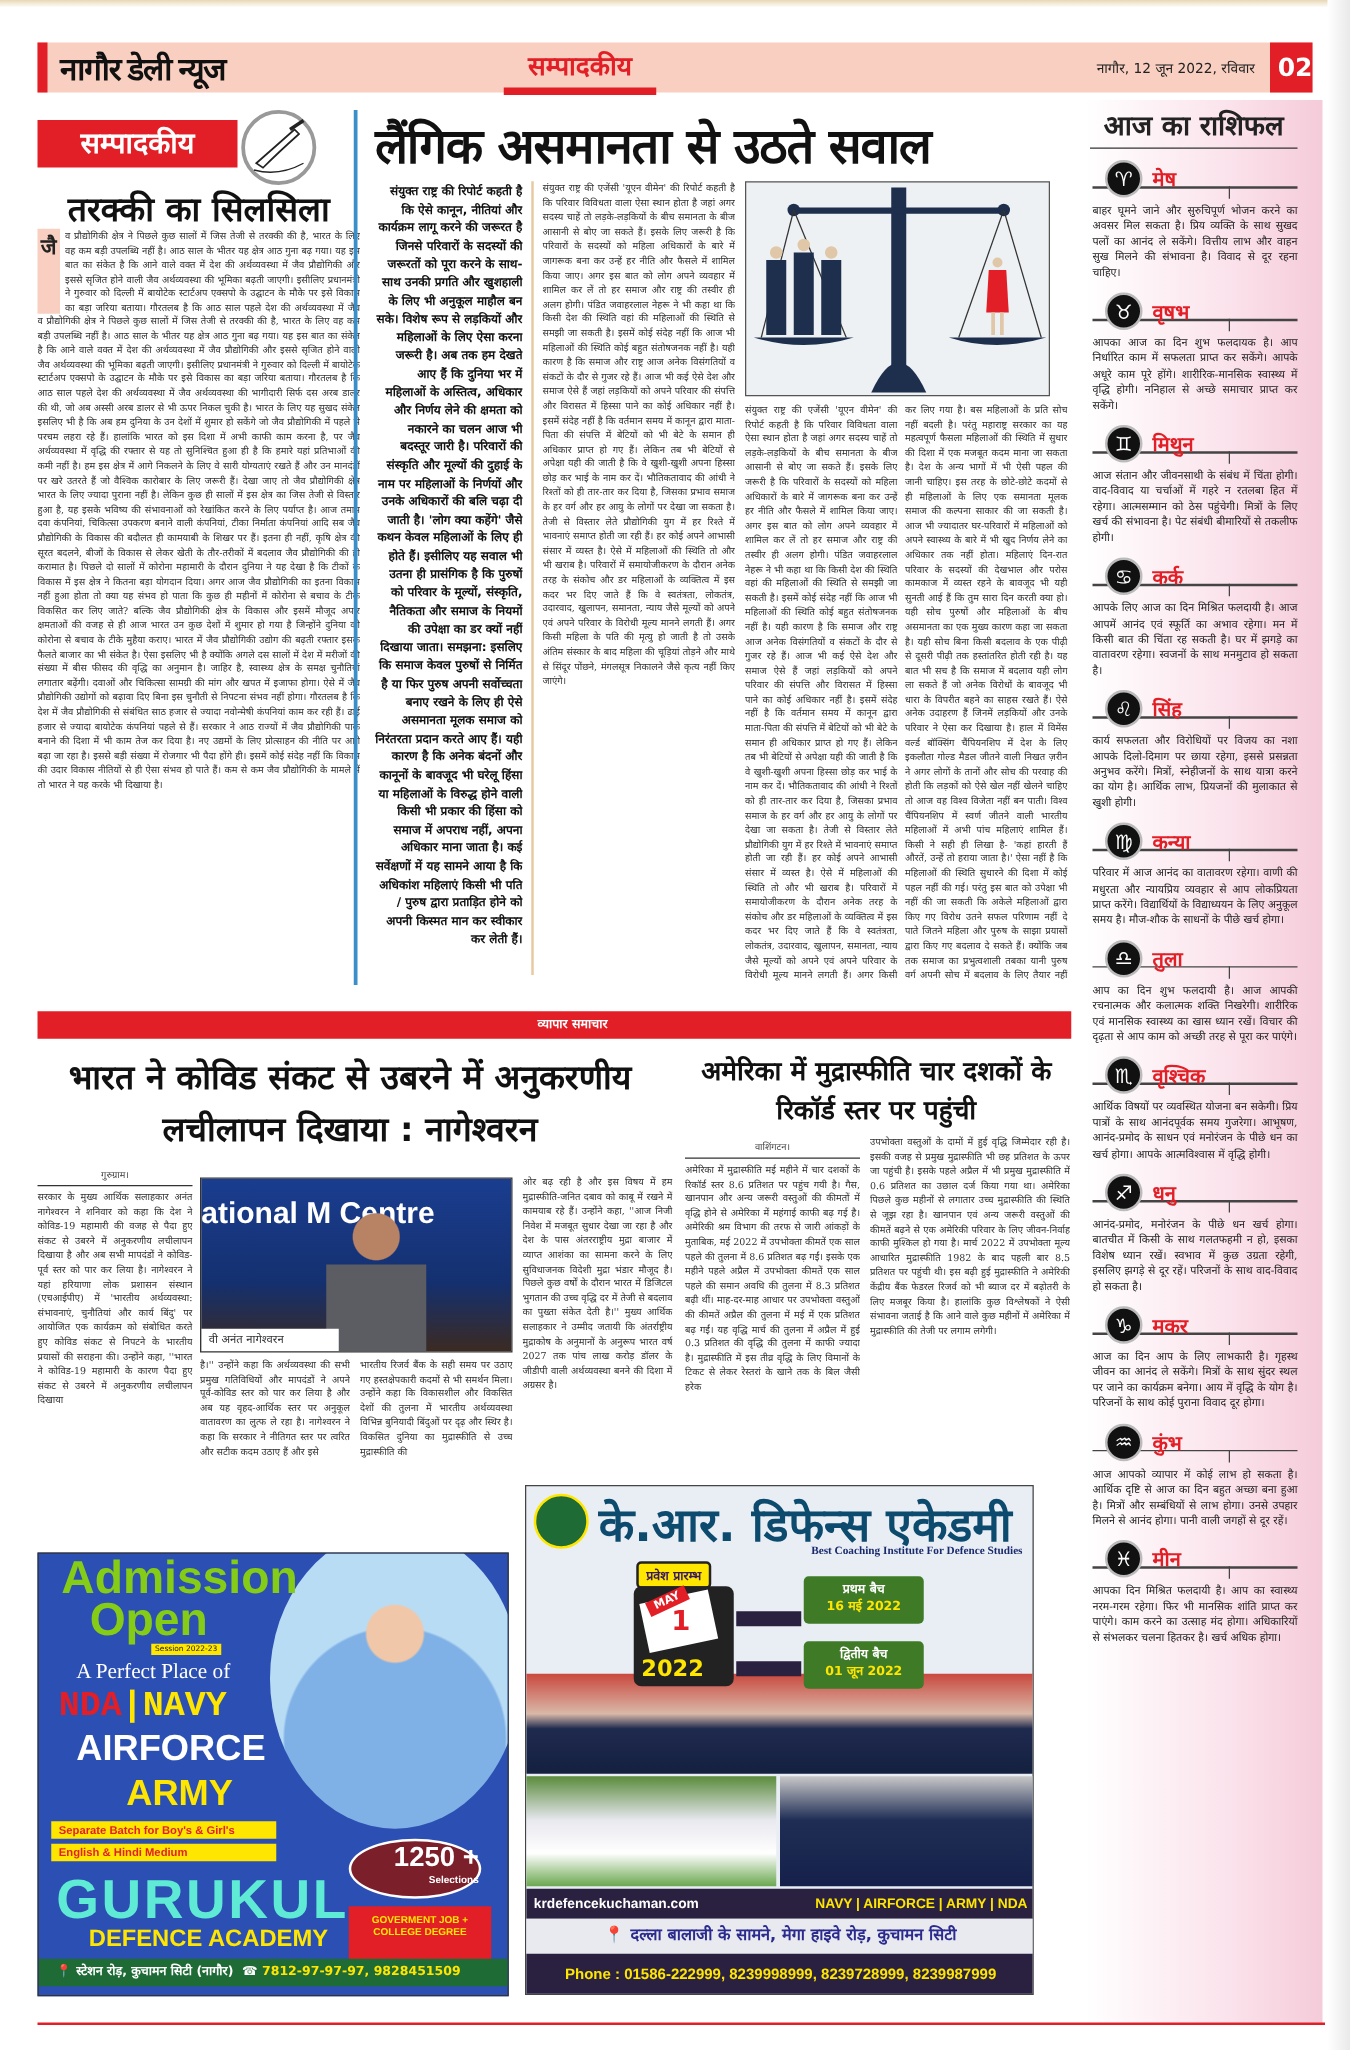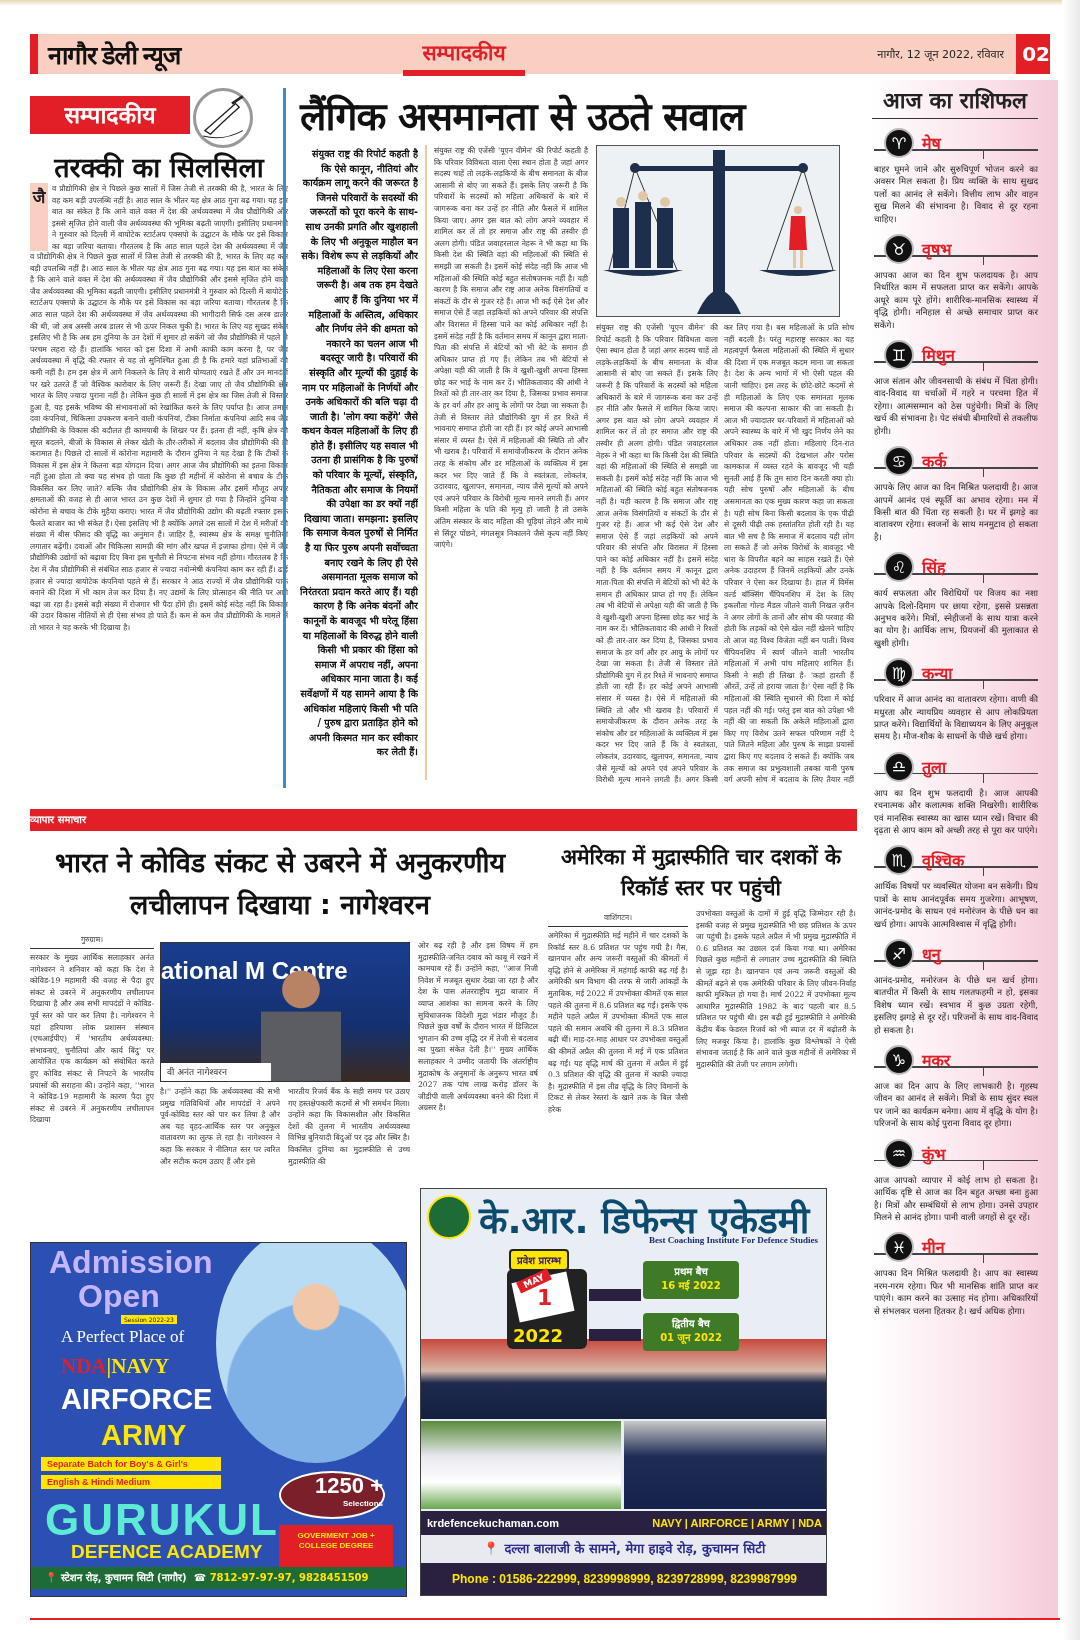--- a/index.html
+++ b/index.html
@@ -27,33 +27,33 @@
 .scale-img{position:absolute;left:596px;top:145px;width:244px;height:172px;border:1px solid #555;background:#eef1f4}
 .rashi{position:absolute;left:868px;top:80px;width:190px;height:1540px;background:linear-gradient(90deg,#fff 0%,#fbe3ec 60%,#f5cbd9 100%)}
 .rashi .head{font-size:22px;font-weight:bold;text-align:center;color:#222;margin-top:4px;padding-bottom:4px;border-bottom:1.5px solid #333;margin-left:4px;margin-right:20px}
 .sign{position:relative;margin:8px 20px 0 6px}
 .sign .nm{display:flex;align-items:center;height:32px;position:relative}
 .sign .ic{width:30px;height:30px;border-radius:50%;background:#111;border:2px solid #bbb;margin-left:10px;display:flex;align-items:center;justify-content:center;color:#fff;font-size:16px;z-index:2}
 .sign .lbl{color:#e21f26;font-size:16px;font-weight:bold;margin-left:8px;z-index:2}
 .sign .ln{position:absolute;left:0;right:0;top:22px;height:1.5px;background:#444}
 .sign .tick{position:absolute;right:54px;top:22px;width:8px;height:10px;border-right:1.5px solid #444}
 .sign p{font-family:"DejaVu Serif",serif;font-size:8.6px;line-height:12.4px;text-align:justify;color:#222;margin-top:4px}
-.biz-bar{position:absolute;left:30px;top:809px;width:827px;height:22px;background:#e21f26;color:#fff;font-size:10px;font-weight:bold;line-height:22px;}
+.biz-bar{position:absolute;left:30px;top:809px;width:827px;height:22px;background:#e21f26;color:#fff;font-size:10px;font-weight:bold;line-height:22px;padding-left:400px}
 .biz-title{position:absolute;left:30px;top:842px;width:500px;text-align:center;font-size:27px;font-weight:bold;line-height:42px;color:#111}
 .us-title{position:absolute;left:545px;top:842px;width:312px;text-align:center;font-size:21px;font-weight:bold;line-height:31px;color:#111}
 .dateline{position:absolute;font-family:"DejaVu Serif",serif;font-size:7.5px;color:#444;text-align:center;border-bottom:1.2px solid #333;padding-bottom:4px}
 .photo{position:absolute;left:160px;top:942px;width:250px;height:140px;background:linear-gradient(180deg,#1a3d8f 0%,#14306f 60%,#3b2a22 100%);overflow:hidden;border:1px solid #333}
 .photo .banner{position:absolute;left:0;top:14px;color:#fff;font-weight:bold;font-size:24px;font-family:"Liberation Sans",sans-serif;white-space:nowrap}
 .photo .man{position:absolute;left:100px;top:20px;width:80px;height:120px;background:radial-gradient(circle at 50% 22%,#b88264 0,#b88264 18%,transparent 19%),linear-gradient(180deg,transparent 40%,#5b5d63 41%);}
 .photo .caption{position:absolute;left:0;bottom:0;width:110px;height:18px;background:#fff;color:#333;font-size:9px;padding-left:6px;line-height:18px}
 .ad1{position:absolute;left:30px;top:1242px;width:377px;height:355px;background:#2c4fb3;border:1px solid #333;overflow:hidden}
-.ad1 .adm{position:absolute;left:18px;top:2px;width:140px;text-align:center;color:#c4b5fd;font-weight:bold;font-family:"Liberation Sans",sans-serif;font-size:32px;line-height:34px}
+.ad1 .adm{position:absolute;left:18px;top:2px;width:140px;text-align:center;color:#84cc16;font-weight:bold;font-family:"Liberation Sans",sans-serif;font-size:37px;line-height:34px}
 .ad1 .sess{position:absolute;left:90px;top:72px;background:#ffe600;color:#222;font-size:6px;padding:1px 3px}
 .ad1 .perf{position:absolute;left:30px;top:84px;color:#fff;font-family:"Liberation Serif",serif;font-size:17px}
-.ad1 .nda{position:absolute;left:30px;top:108px;font-family:Liberation Serif, serif;font-weight:bold;font-size:21px;line-height:30px}
+.ad1 .nda{position:absolute;left:16px;top:108px;font-family:Liberation Mono, monospace;font-weight:bold;font-size:28px;line-height:30px}
 .ad1 .nda .r{color:#e21f26}.ad1 .nda .y{color:#ffe600}
 .ad1 .af{position:absolute;left:30px;top:140px;color:#fff;font-weight:bold;font-family:"Liberation Sans",sans-serif;font-size:29px}
 .ad1 .army{position:absolute;left:70px;top:176px;color:#ffe600;font-weight:bold;font-family:"Liberation Sans",sans-serif;font-size:29px}
 .ad1 .strip{position:absolute;left:10px;background:#ffe600;color:#e21f26;font-size:9px;font-weight:bold;padding:2px 6px;width:180px;font-family:"Liberation Sans",sans-serif}
 .ad1 .guru{position:absolute;left:14px;top:252px;color:#5eead4;font-weight:bold;font-family:"Liberation Sans",sans-serif;font-size:44px;letter-spacing:2px}
 .ad1 .dacad{position:absolute;left:40px;top:298px;color:#ffe600;font-weight:bold;font-family:"Liberation Sans",sans-serif;font-size:19px}
 .ad1 .cadet{position:absolute;left:185px;top:-20px;width:200px;height:240px;border-radius:50%;background:radial-gradient(circle at 50% 35%,#f0c7a8 0,#f0c7a8 12%,transparent 13%),radial-gradient(circle at 50% 70%,#7fb1e6 0,#7fb1e6 45%,transparent 46%),#b9dcf5}
 .ad1 .badge{position:absolute;left:248px;top:228px;width:106px;height:48px;border-radius:50%;background:#7b1f2b;border:2px solid #fff;color:#fff;text-align:right;font-weight:bold;font-family:"Liberation Sans",sans-serif}
 .ad1 .badge .n{font-size:22px;line-height:26px}.ad1 .badge .s{font-size:8px}
 .ad1 .gov{position:absolute;left:248px;top:282px;width:114px;height:56px;background:#e21f26;color:#ffe600;font-size:8px;font-weight:bold;text-align:center;padding-top:6px;font-family:"Liberation Sans",sans-serif;line-height:10px}
@@ -167,21 +167,21 @@
       </div>
       <p>आपका आज का दिन शुभ फलदायक है। आप निर्धारित काम में सफलता प्राप्त कर सकेंगे। आपके अधूरे काम पूरे होंगे। शारीरिक-मानसिक स्वास्थ्य में वृद्धि होगी। ननिहाल से अच्छे समाचार प्राप्त कर सकेंगे।</p>
     </div>
   <div class="sign">
       <div class="nm">
         <div class="ln"></div>
         <div class="tick"></div>
         <div class="ic">♊</div>
         <div class="lbl">मिथुन</div>
       </div>
-      <p>आज संतान और जीवनसाथी के संबंध में चिंता होगी। वाद-विवाद या चर्चाओं में गहरे न परचमा हित में रहेगा। आत्मसम्मान को ठेस पहुंचेगी। मित्रों के लिए खर्च की संभावना है। पेट संबंधी बीमारियों से तकलीफ होगी।</p>
+      <p>आज संतान और जीवनसाथी के संबंध में चिंता होगी। वाद-विवाद या चर्चाओं में गहरे न रतलबा हित में रहेगा। आत्मसम्मान को ठेस पहुंचेगी। मित्रों के लिए खर्च की संभावना है। पेट संबंधी बीमारियों से तकलीफ होगी।</p>
     </div>
   <div class="sign">
       <div class="nm">
         <div class="ln"></div>
         <div class="tick"></div>
         <div class="ic">♋</div>
         <div class="lbl">कर्क</div>
       </div>
       <p>आपके लिए आज का दिन मिश्रित फलदायी है। आज आपमें आनंद एवं स्फूर्ति का अभाव रहेगा। मन में किसी बात की चिंता रह सकती है। घर में झगड़े का वातावरण रहेगा। स्वजनों के साथ मनमुटाव हो सकता है।</p>
     </div>

